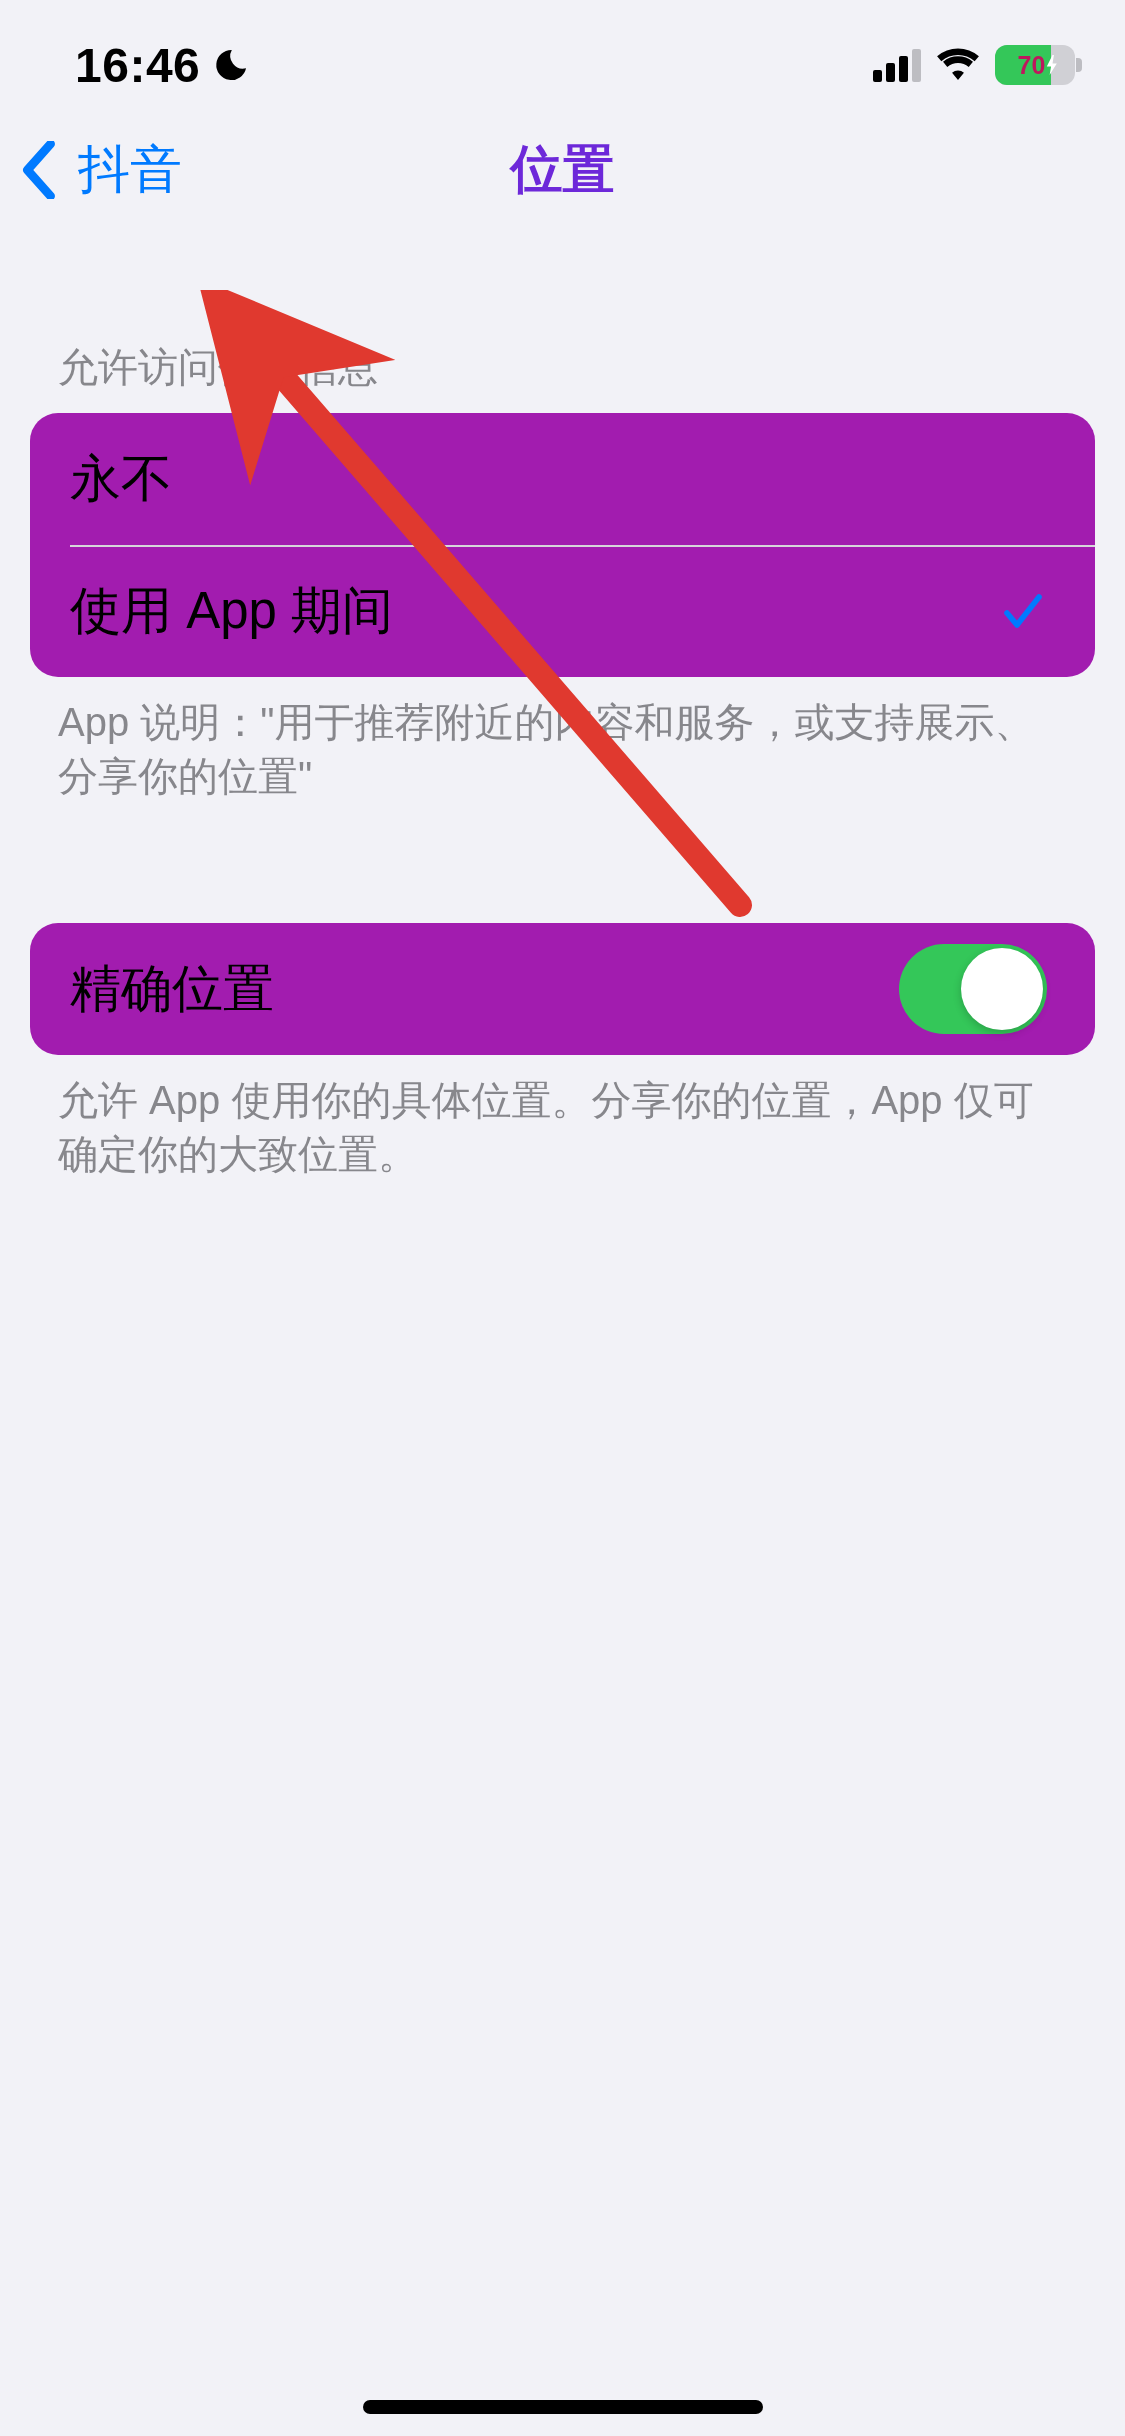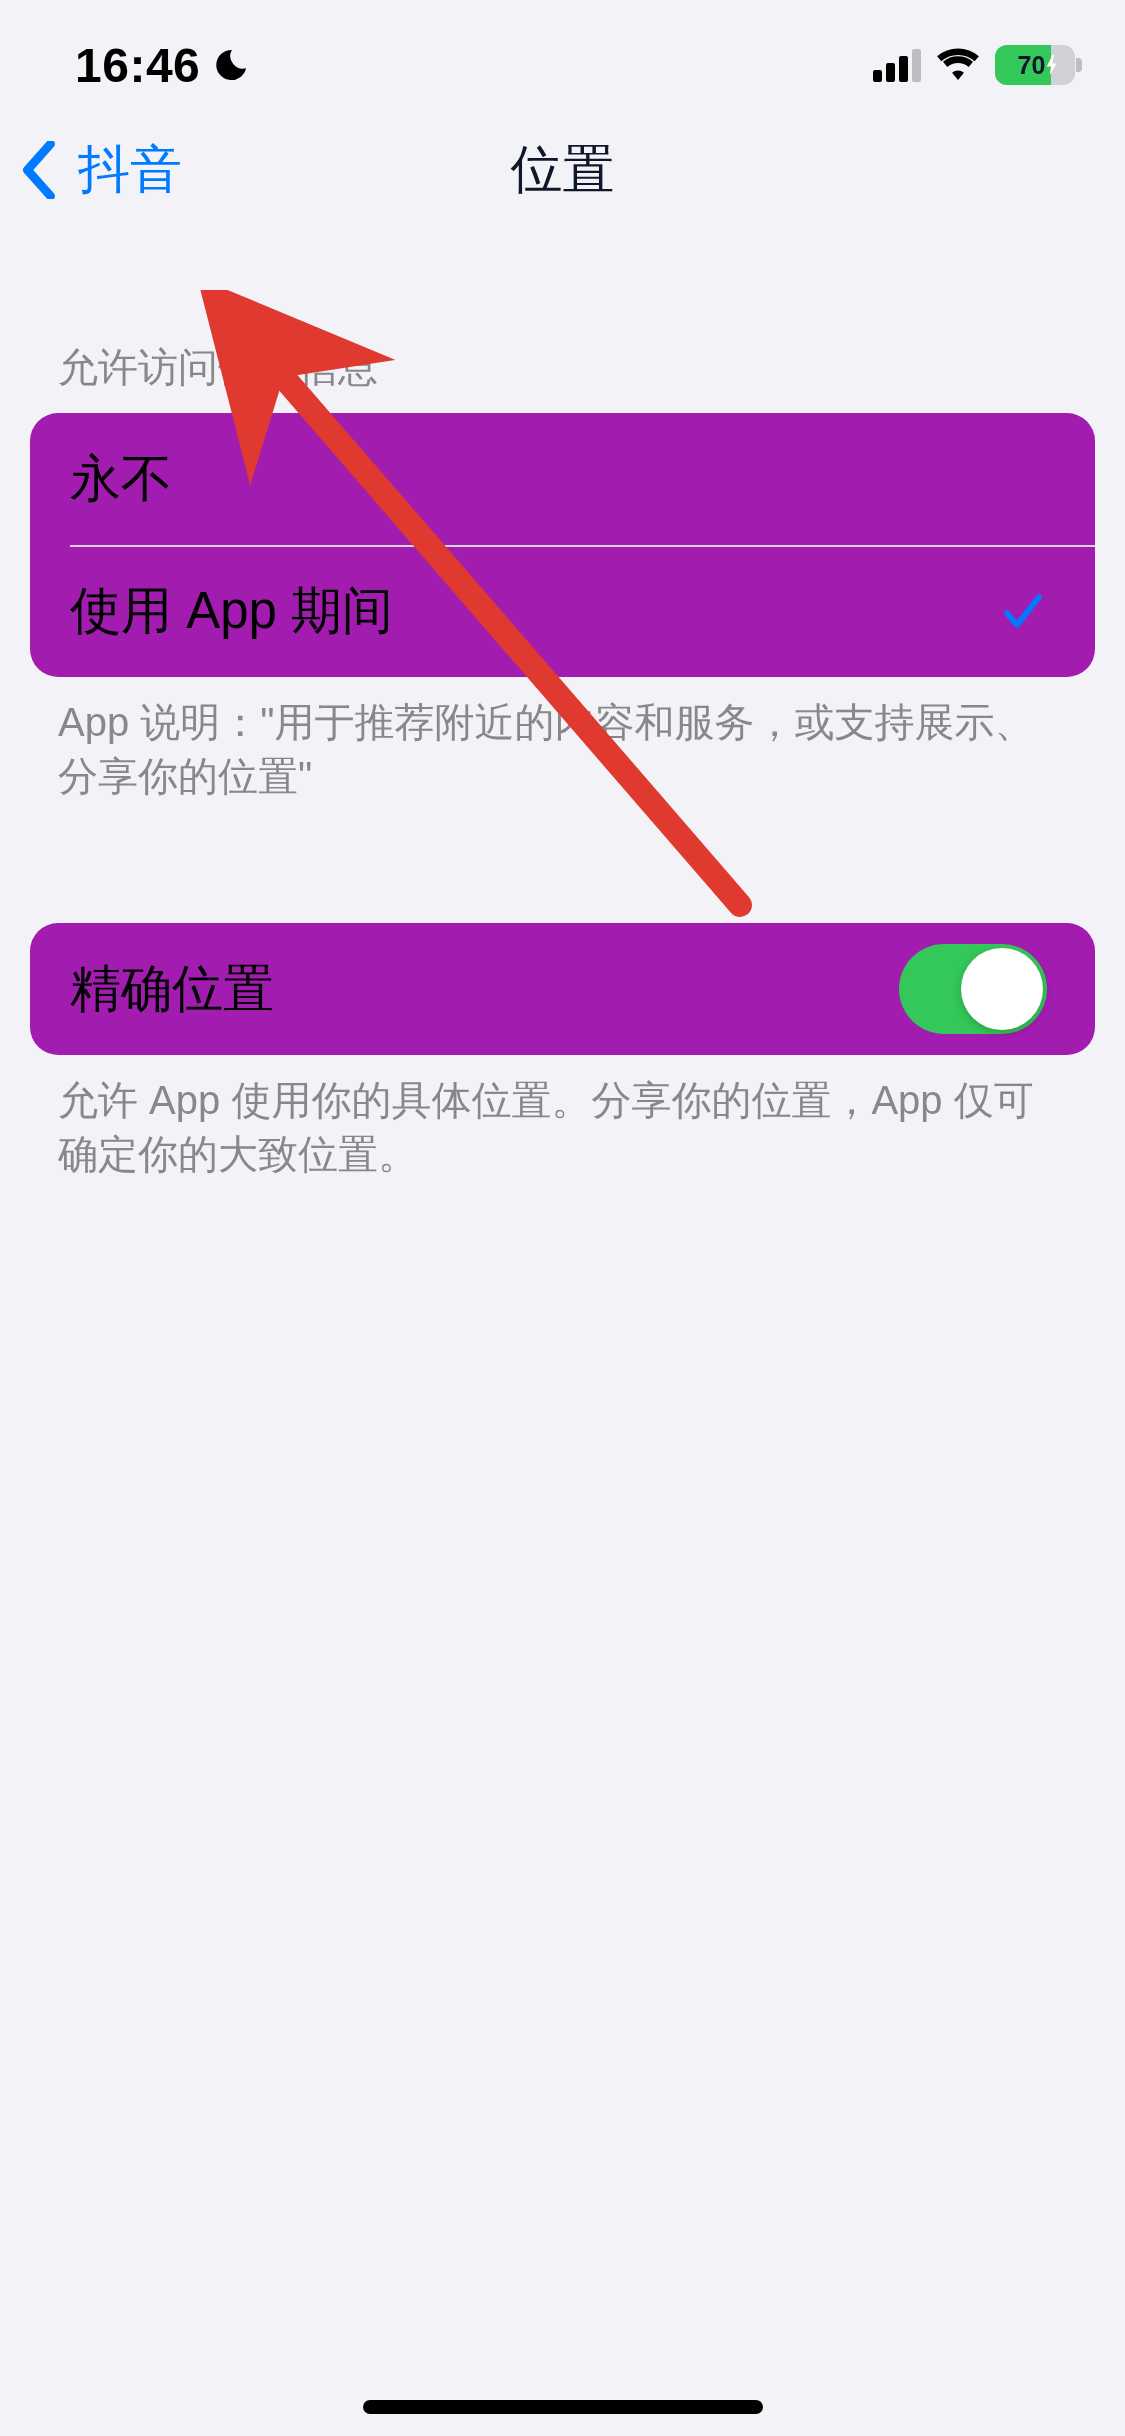--- a/index.html
+++ b/index.html
@@ -83,21 +83,21 @@
       width:70%;
       background:#34c759;
       border-radius:12px 0 0 12px;
     }
     .battery-label{
       position:absolute;
       left:0;right:0;
       text-align:center;
       font-size:25px;
       font-weight:600;
-      color:#0f172a;
+      color:#be185d;
       display:flex;
       align-items:center;
       justify-content:center;
       gap:1px;
       margin-left:7px;
     }
     
     .nav-bar{
       height:140px;
       display:flex;
@@ -111,22 +111,22 @@
       left:20px;
       display:flex;
       align-items:center;
       gap:20px;
       color:#007aff;
       font-size:52px;
     }
     .chevron-left svg{display:block;}
     .nav-title{
       font-size:52px;
-      font-weight:400;
-      color:#0f172a;
+      font-weight:700;
+      color:#6d28d9;
     }
     
     .section-header{
       font-size:40px;
       color:#87878c;
       padding:100px 58px 18px 58px;
     }
     .section-footer{
       font-size:40px;
       color:#87878c;

